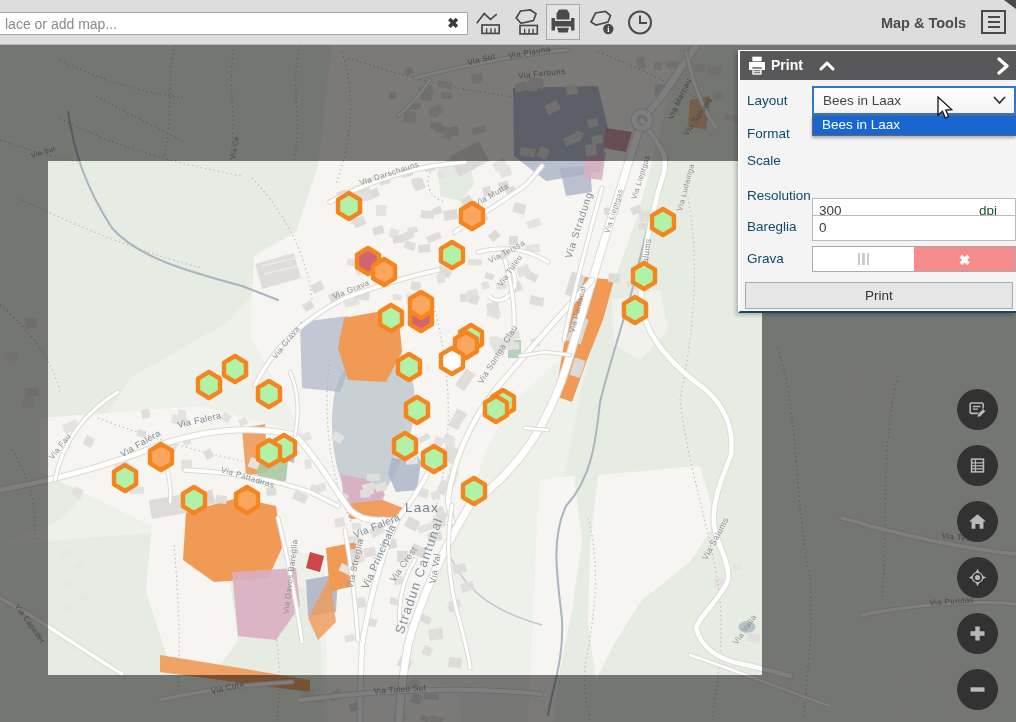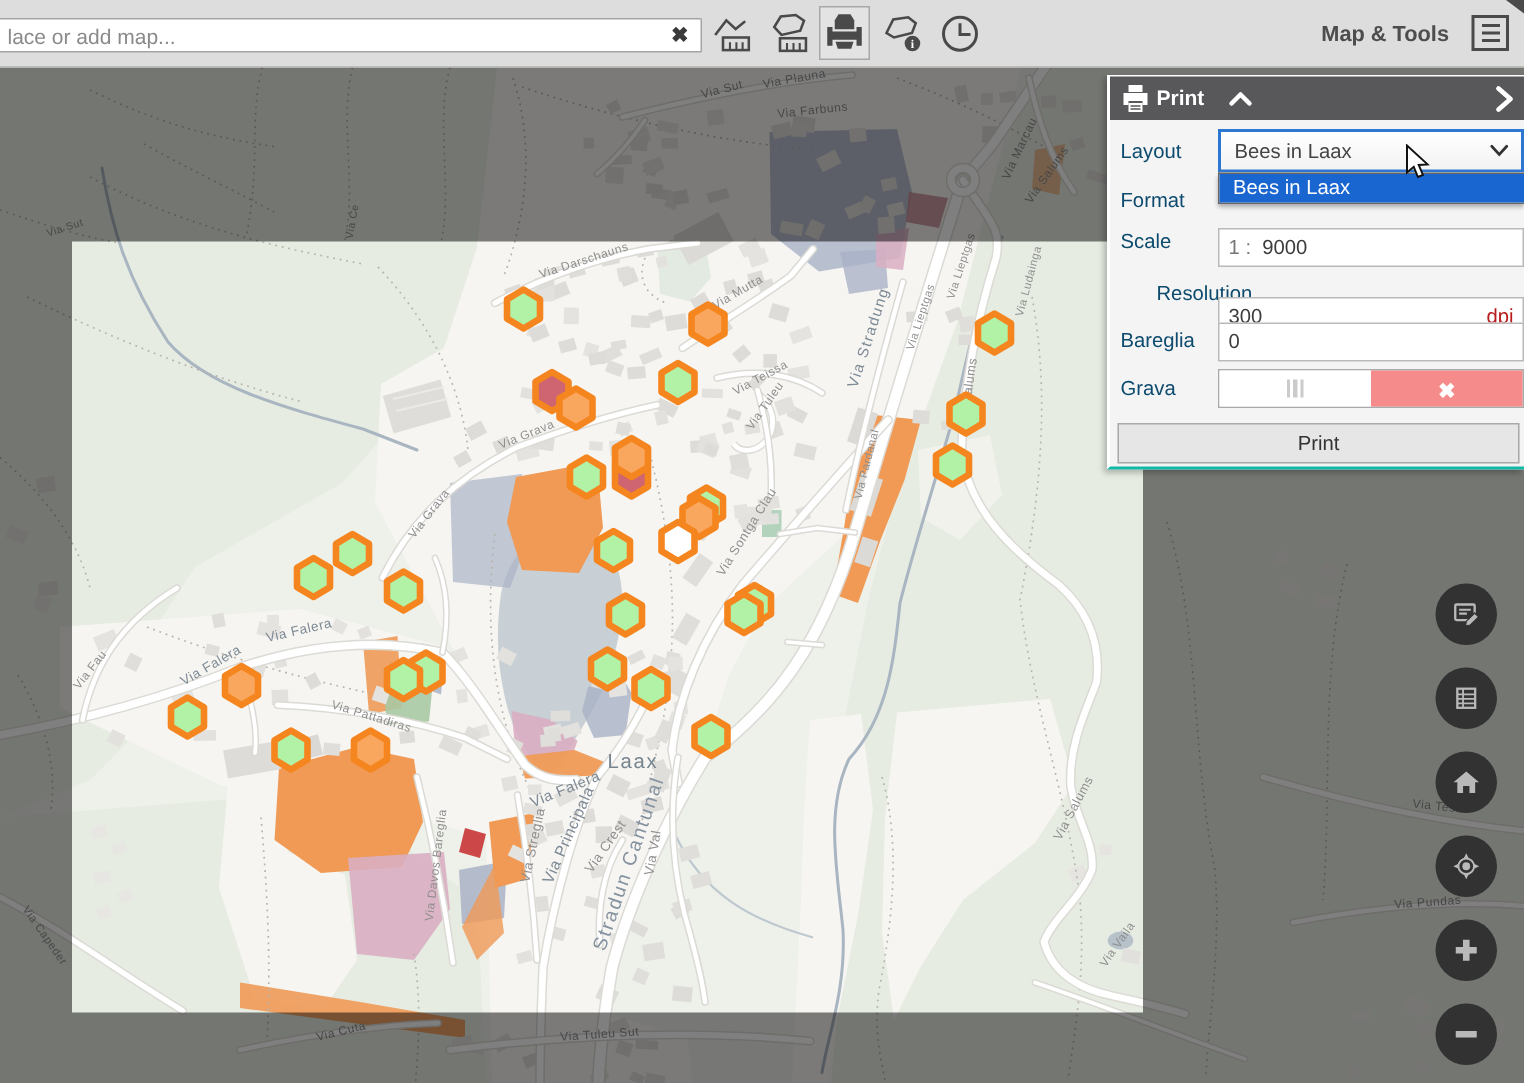--- a/index.html
+++ b/index.html
@@ -16,21 +16,21 @@
 .tbsel { border:1px solid #a8a8a8; background:#e3e3e3; }
 #maptools { position:absolute; right:50px; top:15px; font-size:14.5px; font-weight:bold; color:#4d4d4d; }
 #burger { position:absolute; right:10px; top:10px; width:25px; height:24px; border:2px solid #4a4a4a; display:flex; flex-direction:column; justify-content:center; gap:2.5px; padding:0 4.5px; }
 #burger div { height:2.5px; background:#4a4a4a; }
 #corner { position:absolute; right:0; top:0; width:0; height:0; border-left:12px solid transparent; border-top:9px solid #4a4a4a; z-index:21; }
 
 
 .mbtn { position:absolute; left:957px; width:41px; height:41px; border-radius:50%; background:#323232; display:flex; align-items:center; justify-content:center; z-index:15; }
 
 
-#panel { position:absolute; left:738px; top:50px; width:278px; height:263px; background:#f4f4f4; border-left:2px solid #fff; border-bottom:2px solid #14b8a6; border-top:1px solid #fff; z-index:30; box-shadow:-2px 2px 4px rgba(0,0,0,0.25); }
+#panel { position:absolute; left:738px; top:50px; width:278px; height:263px; background:#f4f4f4; border-left:2px solid #fff; border-bottom:2px solid #0c4a6e; border-top:1px solid #fff; z-index:30; box-shadow:-2px 2px 4px rgba(0,0,0,0.25); }
 #phead { position:absolute; left:0; top:0; right:0; height:29px; background:#58585a; color:#fff; }
 #phead .title { position:absolute; left:31px; top:6px; font-size:14px; font-weight:bold; }
 #pbody { position:absolute; top:29px; left:0; right:0; bottom:0; }
 .prow { position:absolute; left:7px; font-size:13.5px; color:#0c4a6e; }
 .pfield { position:absolute; left:72px; right:0; background:#fff; }
 #layoutsel { top:6px; height:29px; border:2px solid #2d77d2; font-size:13.5px; color:#444; line-height:25px; padding-left:9px;
   background:linear-gradient(#ffffff,#f3f3f3); }
 #ddown { position:absolute; left:72px; right:0; top:35px; background:#fff; border:1px solid #666; border-right:none; z-index:5; box-shadow:0 2px 3px rgba(0,0,0,0.3); }
 #ddown .opt { height:18.5px; font-size:13.5px; padding-left:9px; line-height:18.5px; color:#1a1a1a; }
 #ddown .sel { background:#1a66d1; color:#fff; }
@@ -604,23 +604,22 @@
   <div id="pbody">
     <div class="prow" style="top:13px;">Layout</div>
     <div class="pfield" id="layoutsel">Bees in Laax <svg style="position:absolute;right:8px;top:8px;" width="13" height="9" viewBox="0 0 13 9">
             <path d="M1.5,1.5 L6.5,7 L11.5,1.5" fill="none" stroke="#333" stroke-width="1.8" stroke-linecap="round"></path>
           </svg></div>
     <div id="ddown">
       <div class="opt sel">Bees in Laax</div>
     </div>
     <div class="prow" style="top:46px;">Format</div>
     <div class="prow" style="top:73px;">Scale</div>
-    <div class="pfield inbox" style="top:72px;"><span style="color:#777;">1 :&nbsp;&nbsp;</span>9000</div>
-    <div class="prow" style="top:108px;margin-left:24px;">Resolution</div>
-    <div class="pfield inbox" style="top:104px;margin-top:14px;">300<span style="position:absolute;right:6px;color:#b91c1c;">dpi</span></div>
+    <div class="prow" style="top:108px;">Resolution</div>
+    <div class="pfield inbox" style="top:104px;margin-top:14px;">300<span style="position:absolute;right:18px;color:#14532d;">dpi</span></div>
     <div class="prow" style="top:139px;">Bareglia</div>
     <div class="pfield inbox" style="top:135px;">0</div>
     <div class="prow" style="top:171px;">Grava</div>
     <div class="pfield" id="grid">
           <div class="l">
             <i></i>
             <i></i>
             <i></i>
           </div>
           <div class="r">✖</div>

